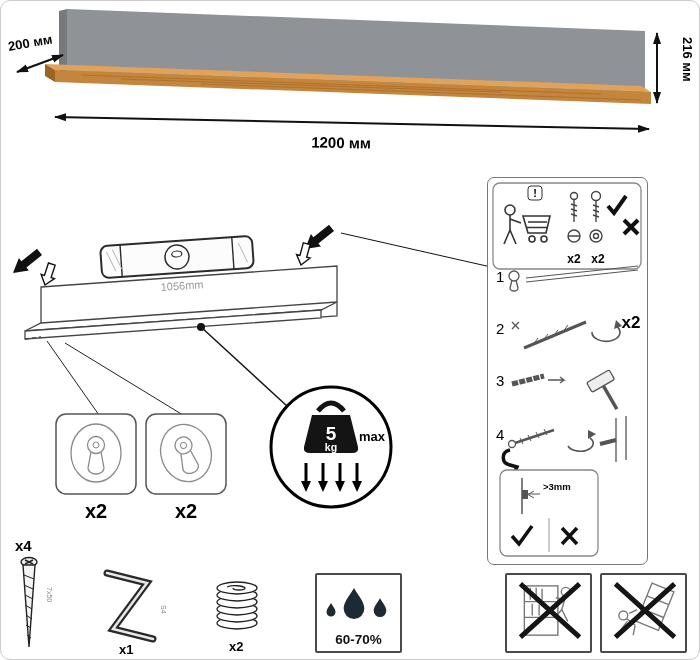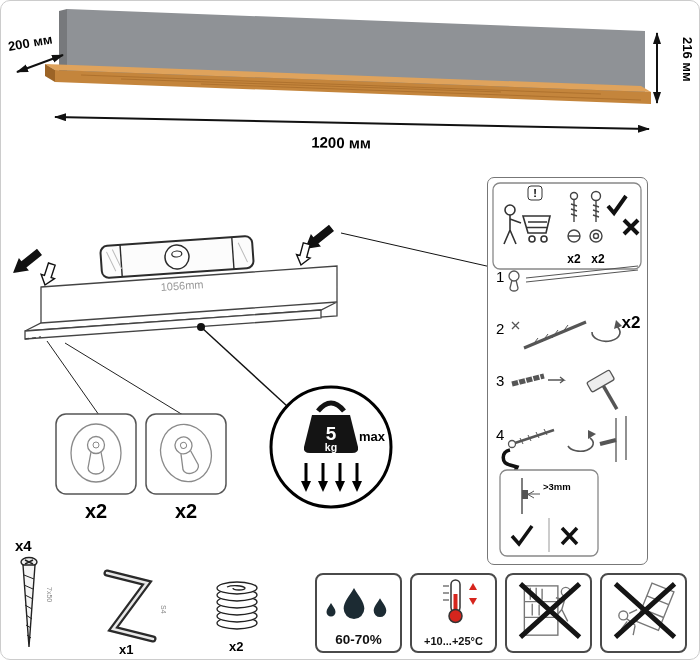--- a/index.html
+++ b/index.html
@@ -1,21 +1,21 @@
 <!DOCTYPE html>
 <html><head>
 <meta charset="utf-8">
 <style>
   html,body{margin:0;padding:0;background:#fff}
   #page{position:relative;width:700px;height:660px;background:#fff;
         font-family:"Liberation Sans","DejaVu Sans",sans-serif;color:#111;
         border:1px solid #ccc;border-radius:10px;box-sizing:border-box;overflow:hidden}
   .abs{position:absolute}
   .panel{border:1.5px solid #777;border-radius:7px;background:#fff;box-sizing:border-box}
-  .cond{position:absolute;top:572px;width:87px;height:80px;border:2px solid #4a4a4a;border-radius:8px;
+  .cond{position:absolute;top:572px;width:87px;height:80px;border:2px solid #4a4a4a;border-radius:2px;
         background:#fff;box-sizing:border-box;display:flex;flex-direction:column;align-items:center;
         justify-content:space-between;padding:3px 0 4px}
   .cond-label{font-weight:bold;font-size:13.5px;white-space:nowrap}
   .cond-label.small{font-size:11px}
   svg{display:block}
   svg text{font-family:inherit}
 </style>
 </head>
 <body>
 
@@ -242,31 +242,20 @@
 
   <div class="cond" style="left:314px">
     <svg width="82" height="46" viewBox="0 0 82 46">
       <path transform="translate(36,26) scale(1.15)" d="M0,-14 C4,-7 9,-2 9,4 A9,9 0 1 1 -9,4 C-9,-2 -4,-7 0,-14 Z" fill="#1c2b33"></path>
       <path transform="translate(62,30) scale(0.7)" d="M0,-14 C4,-7 9,-2 9,4 A9,9 0 1 1 -9,4 C-9,-2 -4,-7 0,-14 Z" fill="#1c2b33"></path>
       <path transform="translate(13,32) scale(0.5)" d="M0,-14 C4,-7 9,-2 9,4 A9,9 0 1 1 -9,4 C-9,-2 -4,-7 0,-14 Z" fill="#1c2b33"></path>
     </svg>
     <div class="cond-label">60-70%</div>
   </div>
 
-  <div class="cond" style="left:409px">
-    <svg width="82" height="46" viewBox="0 0 82 46">
-      <rect x="38" y="2" width="9" height="32" rx="4.5" fill="#fff" stroke="#333" stroke-width="1.5"></rect>
-      <rect x="40.5" y="16" width="4" height="18" fill="#d6251d"></rect>
-      <circle cx="42.5" cy="38" r="6.5" fill="#d6251d" stroke="#333" stroke-width="1.5"></circle>
-      <path d="M30,8 h6 M30,15 h6 M30,22 h6" stroke="#333" stroke-width="1.2"></path>
-      <polygon points="56,12 60,5 64,12" fill="#d6251d"></polygon>
-      <polygon points="56,20 60,27 64,20" fill="#d6251d"></polygon>
-    </svg>
-    <div class="cond-label small">+10...+25°C</div>
-  </div>
 
   <div class="cond" style="left:504px">
     <svg width="82" height="70" viewBox="0 0 82 70">
       <g stroke="#777" stroke-width="1.4" fill="none">
         <rect x="16" y="8" width="34" height="50"></rect>
         <path d="M16,24 h34 M16,40 h34"></path>
         <path d="M22,10 v12 M28,10 v12 M34,11 v11 M24,26 v12 M31,27 v11"></path>
         <circle cx="58" cy="14" r="4.5"></circle>
         <path d="M58,18 L54,32 M56,22 L48,20 M54,32 L60,44 M54,32 L47,40"></path>
       </g>

